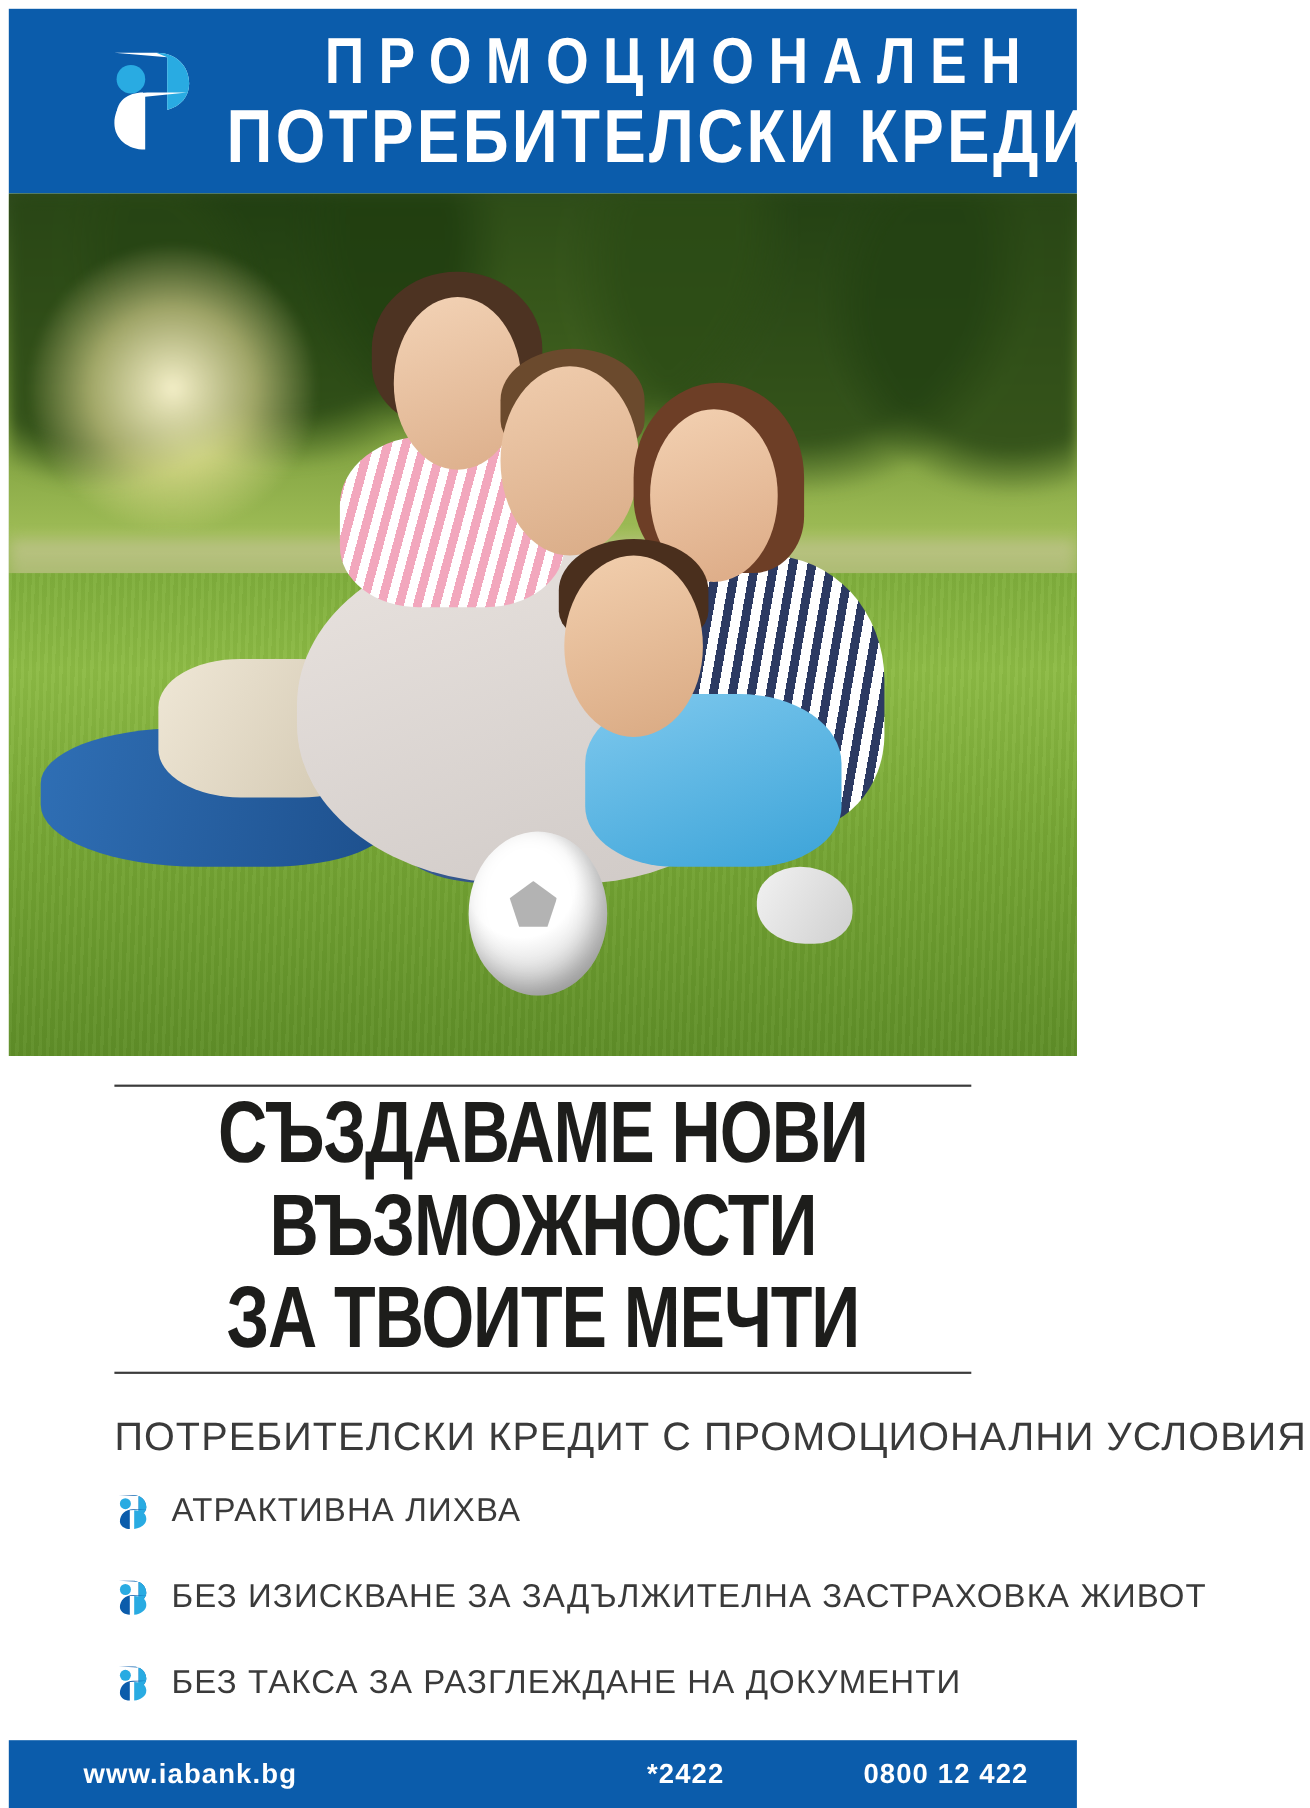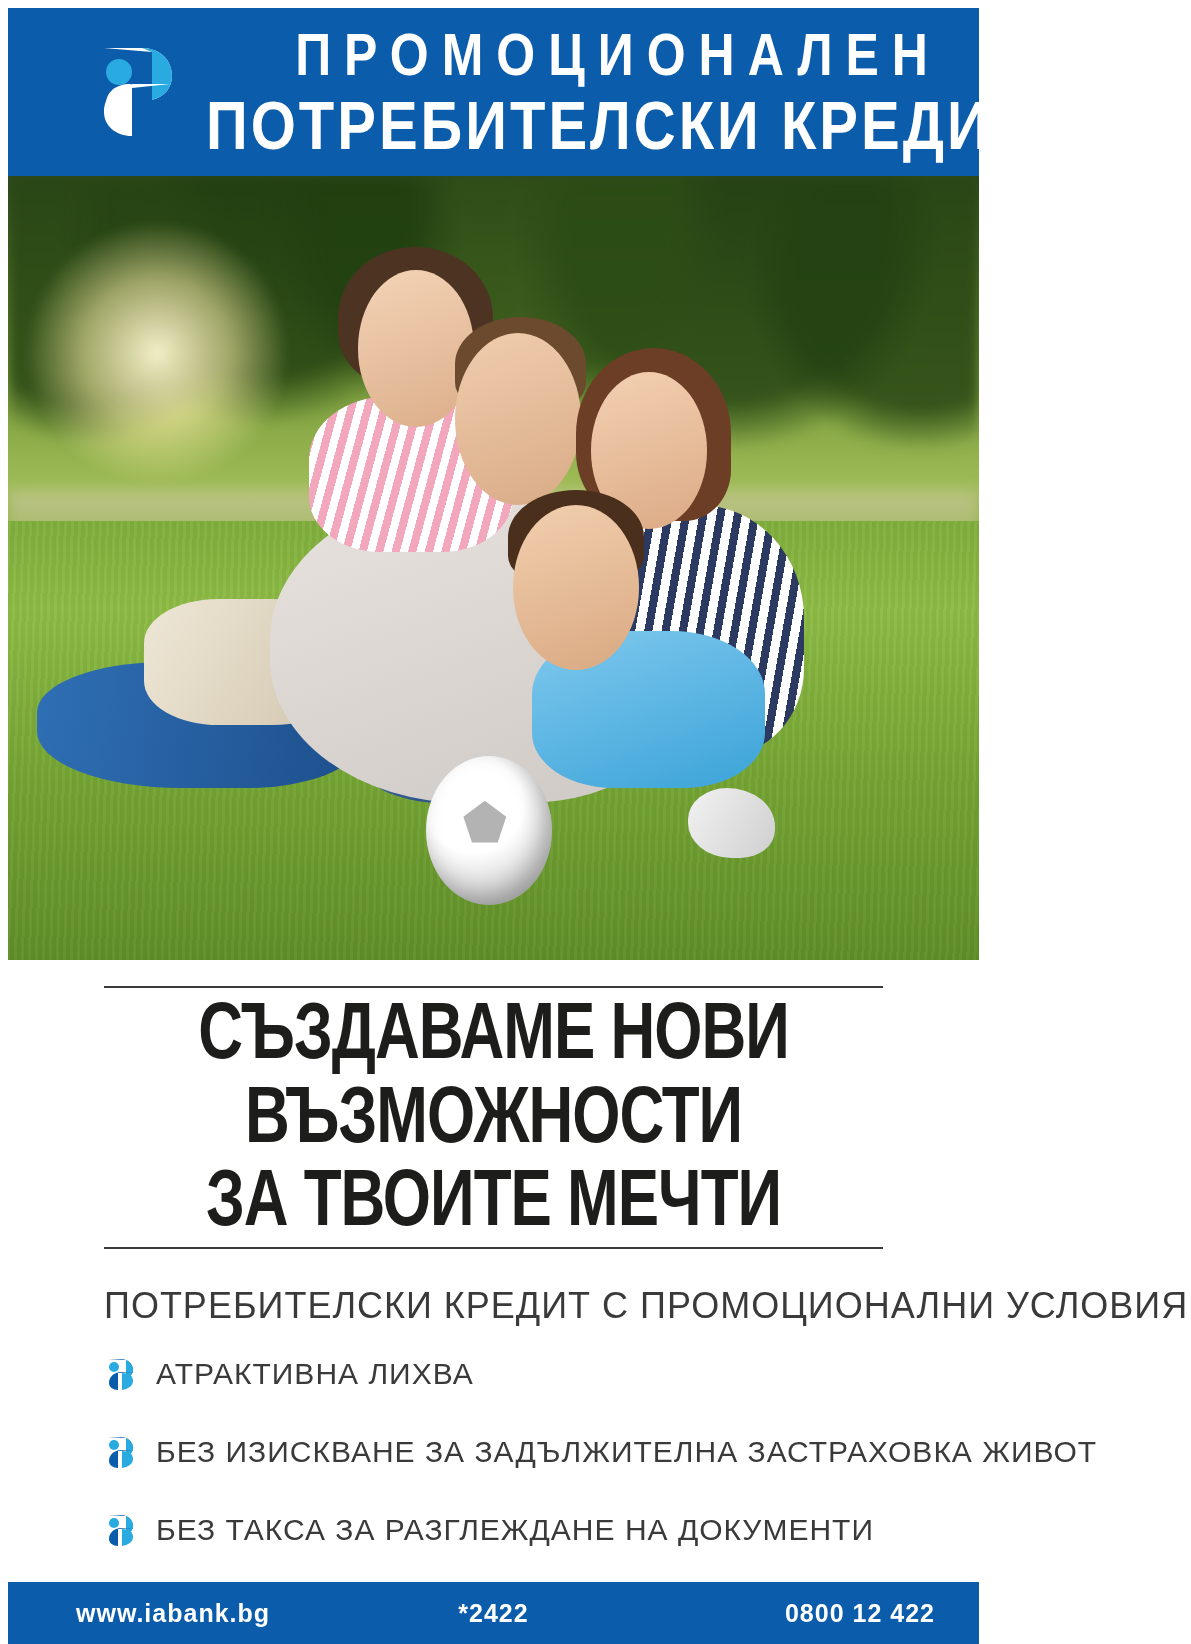--- a/index.html
+++ b/index.html
@@ -316,21 +316,21 @@
     height: 62px;
     background: #0b5cab;
     display: flex;
     align-items: center;
     color: #ffffff;
     font-weight: bold;
     font-size: 25px;
     letter-spacing: 1px;
   }
   .footer-left { width: 33%; text-align: left; padding-left: 68px; box-sizing: border-box; }
-  .footer-center { width: 34%; text-align: center; }
+  .footer-center { width: 34%; text-align: right; }
   .footer-right { width: 33%; text-align: right; padding-right: 44px; box-sizing: border-box; }
 </style>
 </head>
 <body>
 
 <div class="poster">
 
   <div class="header">
     <div class="header-logo">
       <svg width="110" height="100" viewBox="0 0 110 100">

